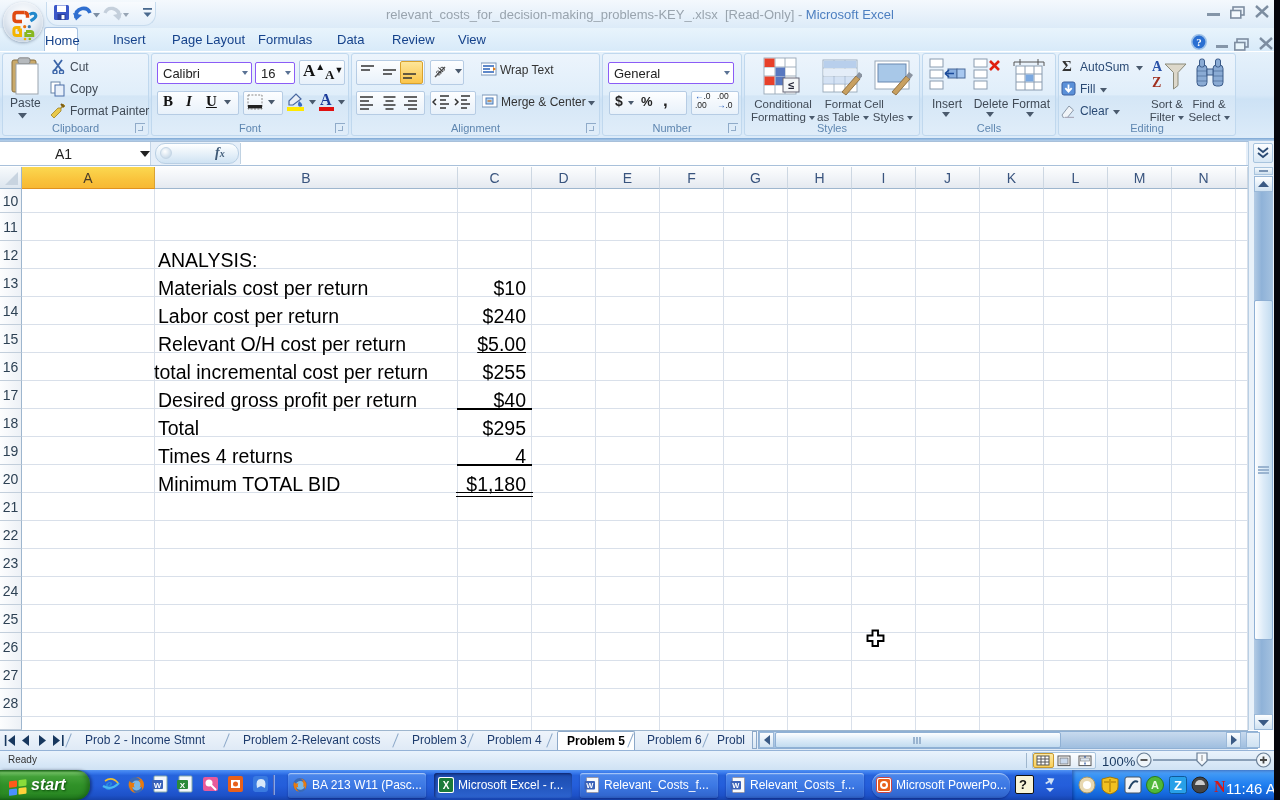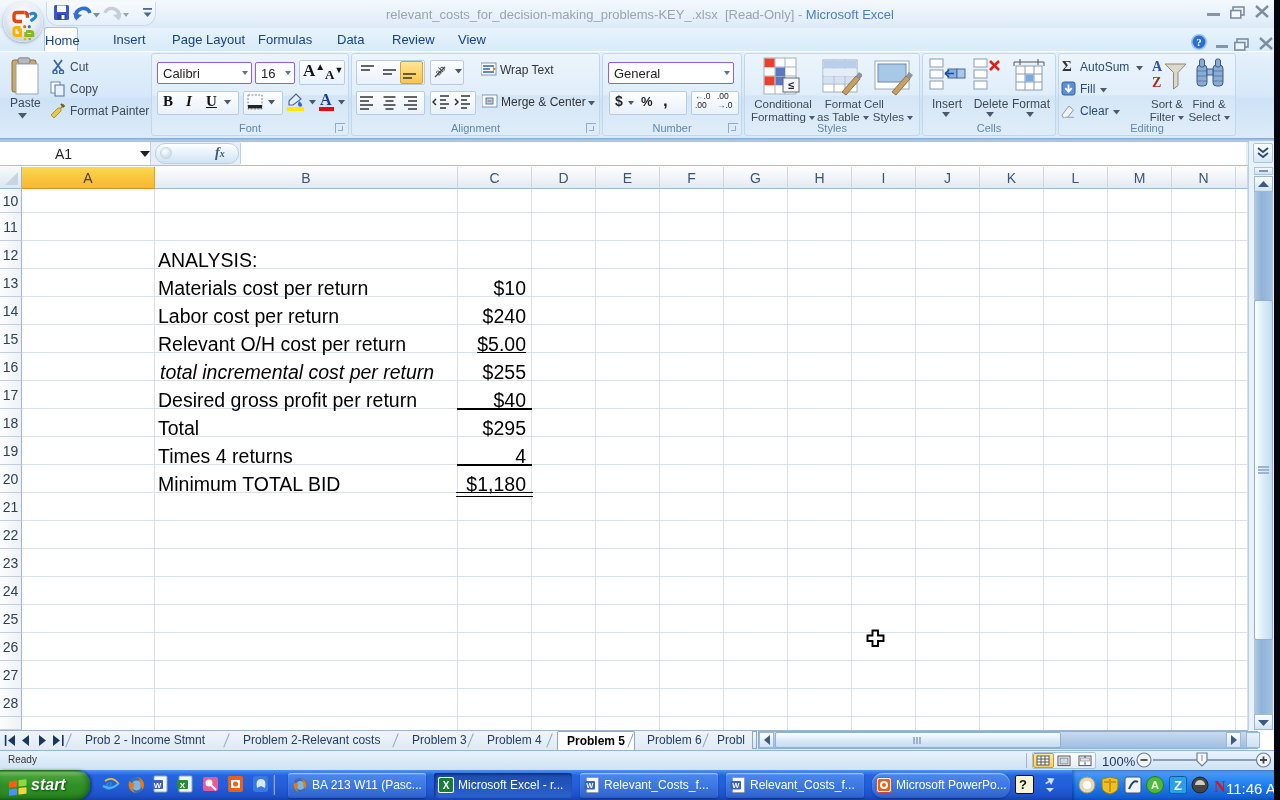--- a/index.html
+++ b/index.html
@@ -172,20 +172,24 @@
 <div class="rtab active" style="left:44px; width:34px; text-align:center; padding:0;">Home</div>
 <div class="rtab" style="left:113px;">Insert</div>
 <div class="rtab" style="left:172px;">Page Layout</div>
 <div class="rtab" style="left:258px;">Formulas</div>
 <div class="rtab" style="left:337px;">Data</div>
 <div class="rtab" style="left:392px;">Review</div>
 <div class="rtab" style="left:458px;">View</div>
 
 <div class="abs" id="ribbon"></div>
 
+<div class="rgroup" style="left:2px;top:53px;width:147px;">
+  <div class="glabel">Clipboard</div>
+      <div class="dlg"></div>
+</div>
 <svg class="abs" width="36" height="40" style="left:8px;top:57px;">
   <rect x="4" y="3" width="24" height="32" rx="2" fill="#c9a96a" stroke="#8a7040" stroke-width="1"></rect>
   <rect x="10" y="0.8" width="12" height="6" rx="2" fill="#b5b9bd" stroke="#777" stroke-width="0.8"></rect>
   <rect x="8" y="7" width="22" height="30" fill="#fff" stroke="#9aa4ae" stroke-width="1"></rect>
 </svg>
 <div class="abs rtext" style="left:10px;top:96px;font-size:12px;color:#3e4a58;">Paste</div>
 <svg class="abs" width="10" height="6" style="left:18px;top:113px;">
       <path d="M0 0 h9 l-4.5 5.5 z" fill="#4a5a6d"></path>
     </svg>
 <svg class="abs" width="15" height="15" style="left:51px;top:59px;">
@@ -540,21 +544,21 @@
       <div class="gline-v" style="left:1247px;"></div>
     </div>
 <div id="cells">
       <div class="cell" style="left:158px;top:249px;">ANALYSIS:</div>
       <div class="cell" style="left:158px;top:277px;">Materials cost per return</div>
       <div class="cell num" style="left:458px;top:277px;width:68px;">$10</div>
       <div class="cell" style="left:158px;top:305px;">Labor cost per return</div>
       <div class="cell num" style="left:458px;top:305px;width:68px;">$240</div>
       <div class="cell" style="left:158px;top:333px;">Relevant O/H cost per return</div>
       <div class="cell num" style="left:458px;top:333px;width:68px;text-decoration:underline;">$5.00</div>
-      <div class="cell" style="left:160px;top:361px;font-style:italic;">total incremental cost per return</div>
+      <div class="cell" style="left:154px;top:361px;">total incremental cost per return</div>
       <div class="cell num" style="left:458px;top:361px;width:68px;">$255</div>
       <div class="cell" style="left:158px;top:389px;">Desired gross profit per return</div>
       <div class="cell num" style="left:458px;top:389px;width:68px;">$40</div>
       <div class="cell" style="left:158px;top:417px;">Total</div>
       <div class="cell num" style="left:458px;top:417px;width:68px;">$295</div>
       <div class="cell" style="left:158px;top:445px;">Times 4 returns</div>
       <div class="cell num" style="left:458px;top:445px;width:68px;">4</div>
       <div class="cell" style="left:158px;top:473px;">Minimum TOTAL BID</div>
       <div class="cell num" style="left:458px;top:473px;width:68px;">$1,180</div>
       <div class="abs" style="left:457px;top:408px;width:75px;height:1.6px;background:#000;"></div>

